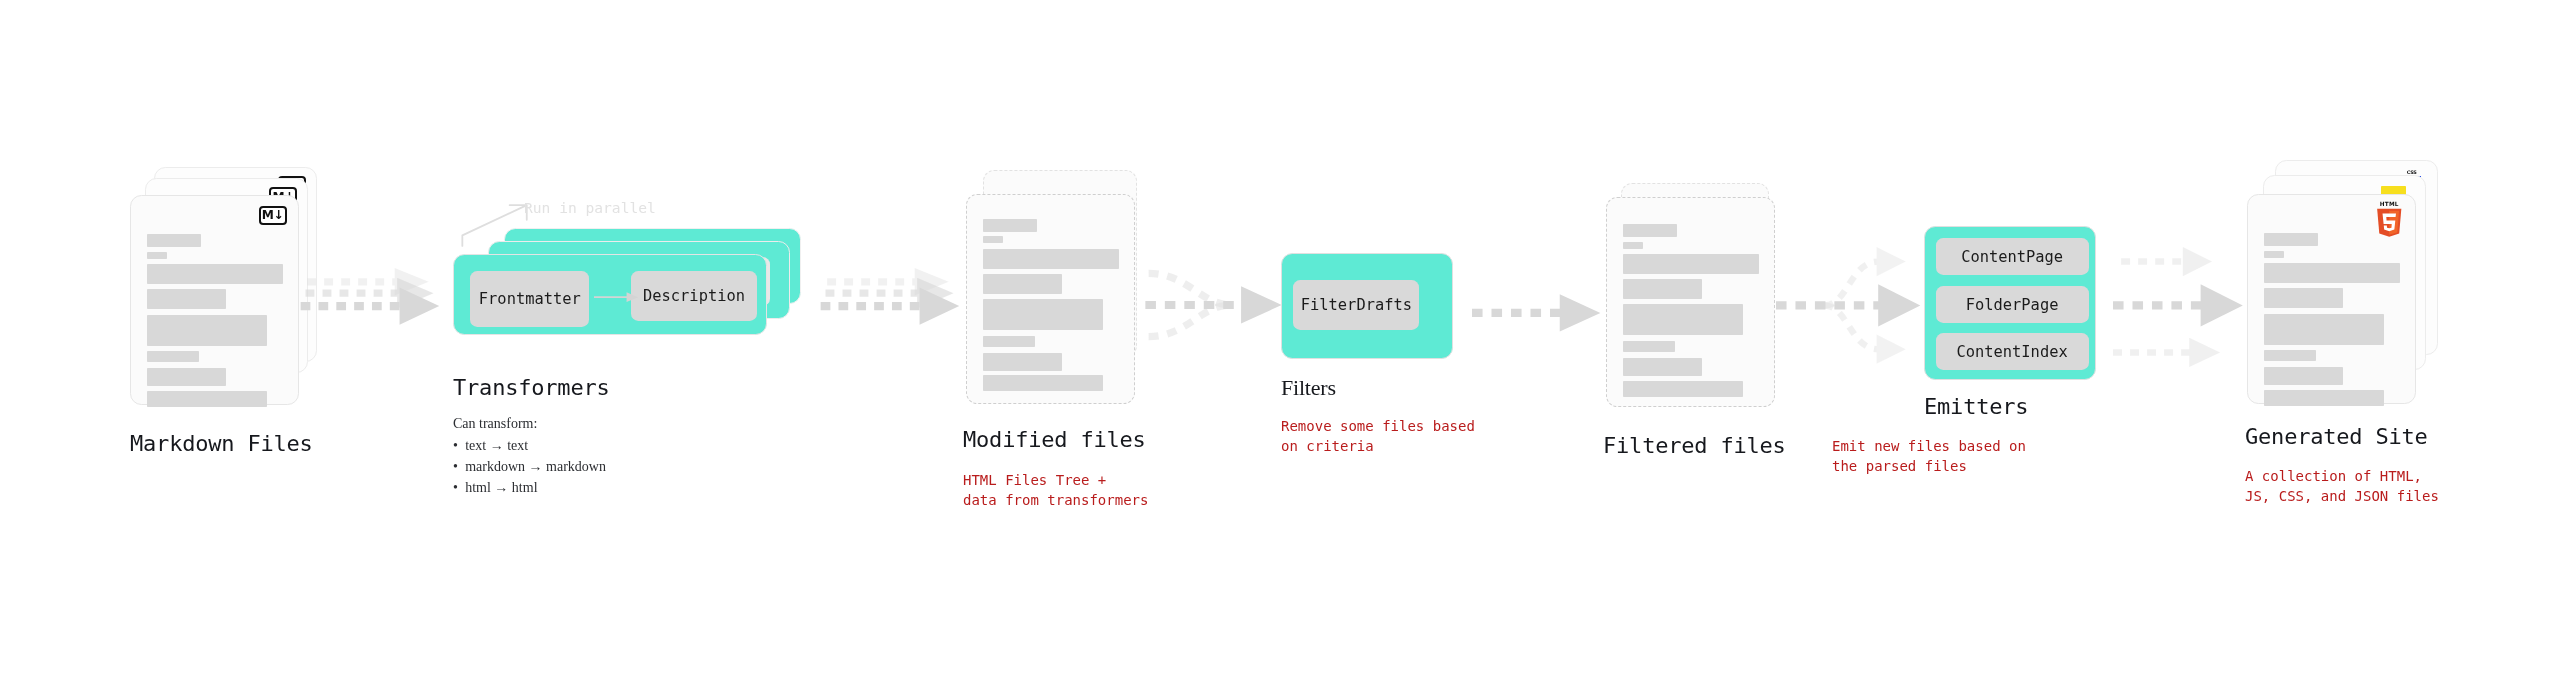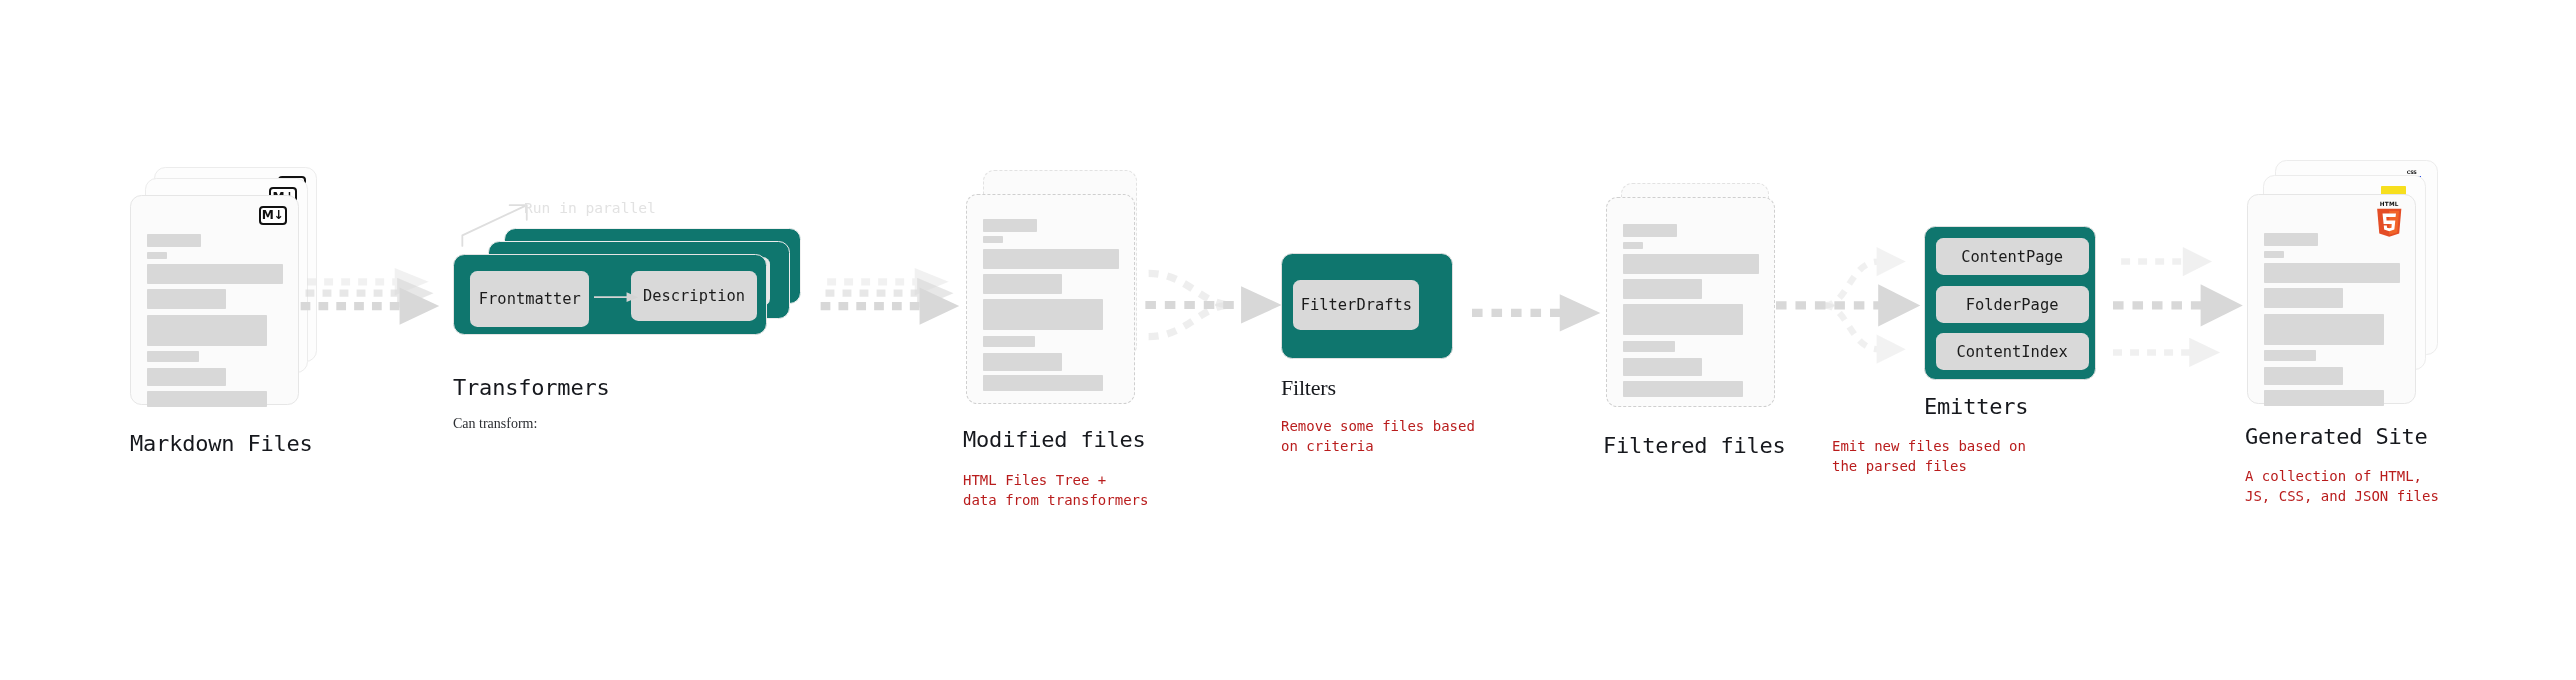--- a/index.html
+++ b/index.html
@@ -53,21 +53,21 @@
   }
   .html5 {
     position: absolute; width: 32.5px; height: 39px;
   }
 
   
   .container-box {
     position: absolute;
     border-radius: 11.4px;
     border: 1.3px solid #e0e0e0;
-    background: #0f766e;
+    background: #5eead4;
   }
   .pill {
     position: absolute;
     background: #d9d9d9;
     border-radius: 7.3px;
     display: flex; align-items: center; justify-content: center;
     font-size: 15.4px; color: #1b1b1b;
     font-family: "DejaVu Sans Mono", monospace;
     white-space: nowrap;
   }
@@ -180,20 +180,25 @@
       <svg style="left:140px;top:34px;" width="44" height="16.3" viewBox="0 0 54 20">
         <line x1="0" y1="10" x2="42" y2="10" stroke="#d4d4d4" stroke-width="2.2"></line>
         <polygon points="40,4 54,10 40,16" fill="#d4d4d4"></polygon>
       </svg>
     </div>
 
     <div class="title" style="left:453px;top:375px;">Transformers</div>
 
     <div class="bullets" style="left:453px;top:416px;">
       <div class="hdr">Can transform:</div>
+      <ul>
+        <li>text → text</li>
+        <li>markdown → markdown</li>
+        <li>html → html</li>
+      </ul>
     </div>
   </div>
 
   <svg style="left:827px;top:268px;" width="134" height="77" viewBox="0 0 165 95">
     <g opacity="0.35">
       <line x1="0" y1="17" x2="112" y2="17" stroke="#d8d8d8" stroke-width="9" stroke-dasharray="11 10"></line>
       <polygon points="108,0 150,17 108,34" fill="#d8d8d8"></polygon>
     </g>
     <g opacity="0.6">
       <line x1="-2" y1="31" x2="115" y2="31" stroke="#d8d8d8" stroke-width="9" stroke-dasharray="11 10"></line>

